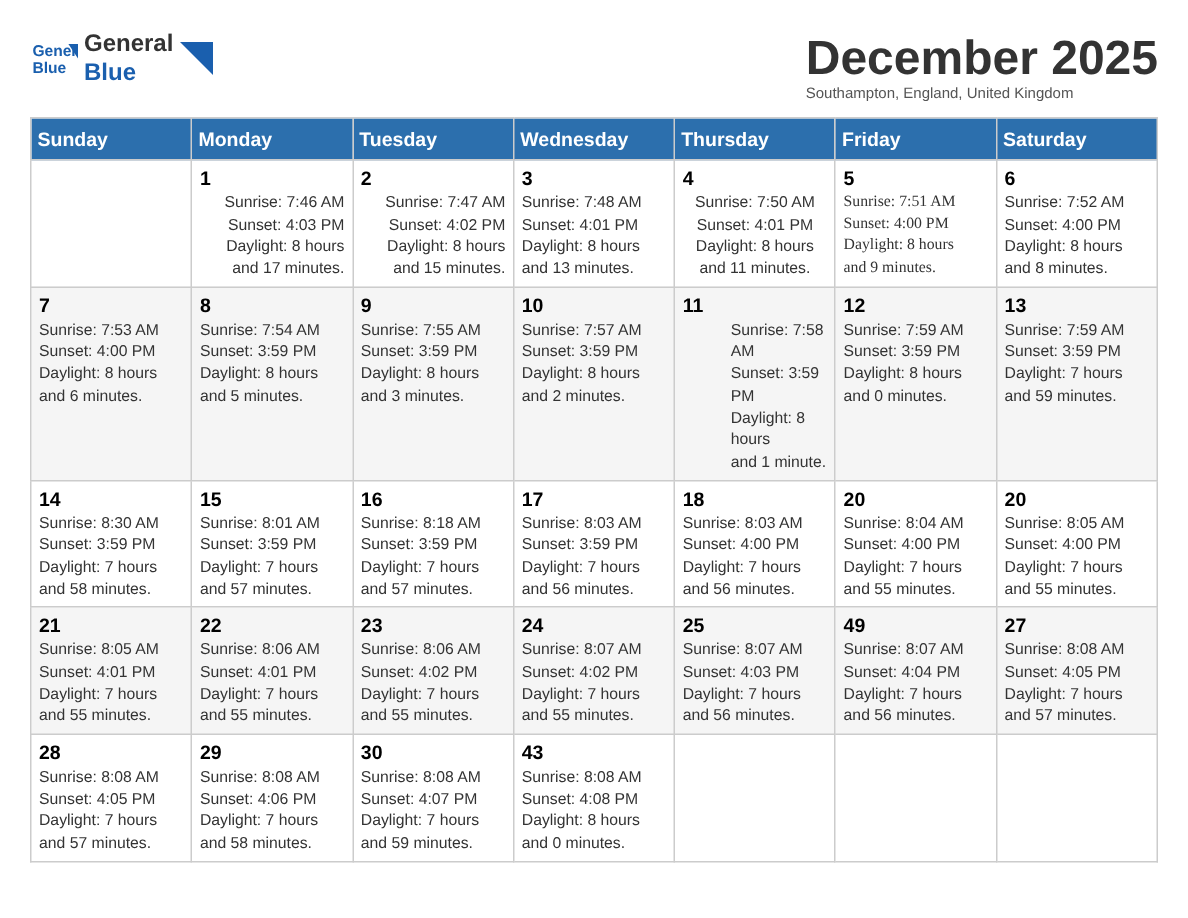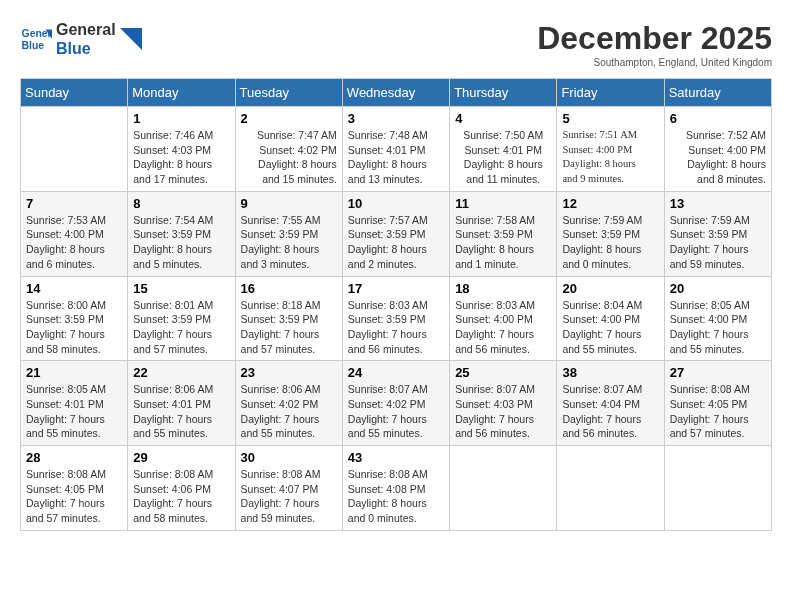--- a/index.html
+++ b/index.html
@@ -19,21 +19,20 @@
     .logo {
       display: flex;
       align-items: center;
       gap: 4px;
     }
     .logo-icon {
       width: 32px;
       height: 32px;
     }
     .title-block {
-      text-align: right;
     }
     .month-title {
       font-size: 32px;
       font-weight: bold;
       color: #333;
     }
     .location {
       font-size: 10px;
       color: #555;
     }
@@ -41,21 +40,21 @@
       width: 100%;
       border-collapse: collapse;
       font-size: 11px;
     }
     thead tr th {
       background-color: #2c6fad;
       color: #fff;
       padding: 6px 4px;
       text-align: left;
       font-size: 13px;
-      font-weight: normal;
+      font-weight: bold;
       border: 1px solid #ccc;
     }
     tbody tr td {
       border: 1px solid #ccc;
       vertical-align: top;
       padding: 4px 5px;
       width: 107px;
       min-height: 80px;
       background: #fff;
     }
@@ -111,21 +110,21 @@
         <th>Thursday</th>
         <th>Friday</th>
         <th>Saturday</th>
       </tr>
   </thead>
   <tbody>
   <tr>
         <td class="empty-cell"></td>
         <td>
           <span class="day-num">1</span>
-          <div class="day-info" style="white-space: pre-line;">Sunrise: 7:46 AM
+          <div class="day-info" style="white-space: pre-line; text-align: right;">Sunrise: 7:46 AM
 Sunset: 4:03 PM
 Daylight: 8 hours
 and 17 minutes.</div>
         </td>
         <td>
           <span class="day-num">2</span>
           <div class="day-info" style="white-space: pre-line; text-align: right;">Sunrise: 7:47 AM
 Sunset: 4:02 PM
 Daylight: 8 hours
 and 15 minutes.</div>
@@ -146,21 +145,21 @@
         </td>
         <td>
           <span class="day-num">5</span>
           <div class="day-info" style="white-space: pre-line; font-family: Liberation Serif, serif;">Sunrise: 7:51 AM
 Sunset: 4:00 PM
 Daylight: 8 hours
 and 9 minutes.</div>
         </td>
         <td>
           <span class="day-num">6</span>
-          <div class="day-info" style="white-space: pre-line; text-align: right;">Sunrise: 7:52 AM
+          <div class="day-info" style="white-space: pre-line;">Sunrise: 7:52 AM
 Sunset: 4:00 PM
 Daylight: 8 hours
 and 8 minutes.</div>
         </td>
       </tr>
       <tr>
         <td>
           <span class="day-num">7</span>
           <div class="day-info" style="white-space: pre-line;">Sunrise: 7:53 AM
 Sunset: 4:00 PM
@@ -183,21 +182,21 @@
         </td>
         <td>
           <span class="day-num">10</span>
           <div class="day-info" style="white-space: pre-line;">Sunrise: 7:57 AM
 Sunset: 3:59 PM
 Daylight: 8 hours
 and 2 minutes.</div>
         </td>
         <td>
           <span class="day-num">11</span>
-          <div class="day-info" style="white-space: pre-line;">Sunrise: 7:58 AM
+          <div class="day-info" style="white-space: pre-line; margin-left: 32px;">Sunrise: 7:58 AM
 Sunset: 3:59 PM
 Daylight: 8 hours
 and 1 minute.</div>
         </td>
         <td>
           <span class="day-num">12</span>
           <div class="day-info" style="white-space: pre-line;">Sunrise: 7:59 AM
 Sunset: 3:59 PM
 Daylight: 8 hours
 and 0 minutes.</div>
@@ -206,21 +205,21 @@
           <span class="day-num">13</span>
           <div class="day-info" style="white-space: pre-line;">Sunrise: 7:59 AM
 Sunset: 3:59 PM
 Daylight: 7 hours
 and 59 minutes.</div>
         </td>
       </tr>
       <tr>
         <td>
           <span class="day-num">14</span>
-          <div class="day-info" style="white-space: pre-line;">Sunrise: 8:00 AM
+          <div class="day-info" style="white-space: pre-line;">Sunrise: 8:30 AM
 Sunset: 3:59 PM
 Daylight: 7 hours
 and 58 minutes.</div>
         </td>
         <td>
           <span class="day-num">15</span>
           <div class="day-info" style="white-space: pre-line;">Sunrise: 8:01 AM
 Sunset: 3:59 PM
 Daylight: 7 hours
 and 57 minutes.</div>
@@ -291,21 +290,21 @@
 and 55 minutes.</div>
         </td>
         <td>
           <span class="day-num">25</span>
           <div class="day-info" style="white-space: pre-line;">Sunrise: 8:07 AM
 Sunset: 4:03 PM
 Daylight: 7 hours
 and 56 minutes.</div>
         </td>
         <td>
-          <span class="day-num">38</span>
+          <span class="day-num">49</span>
           <div class="day-info" style="white-space: pre-line;">Sunrise: 8:07 AM
 Sunset: 4:04 PM
 Daylight: 7 hours
 and 56 minutes.</div>
         </td>
         <td>
           <span class="day-num">27</span>
           <div class="day-info" style="white-space: pre-line;">Sunrise: 8:08 AM
 Sunset: 4:05 PM
 Daylight: 7 hours

